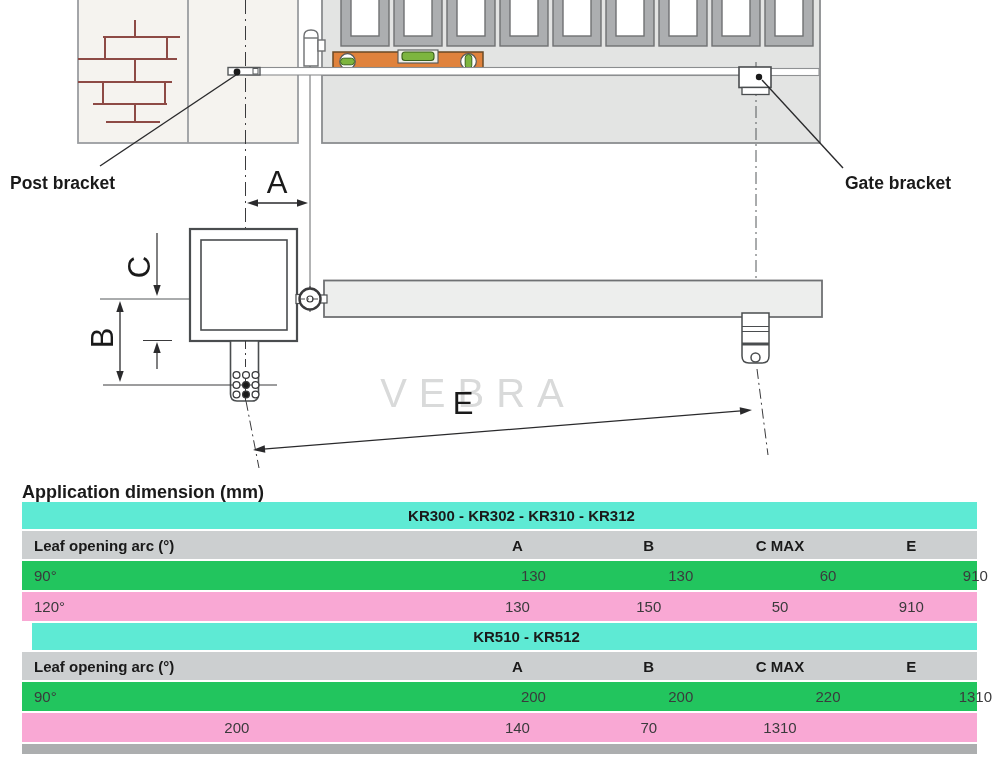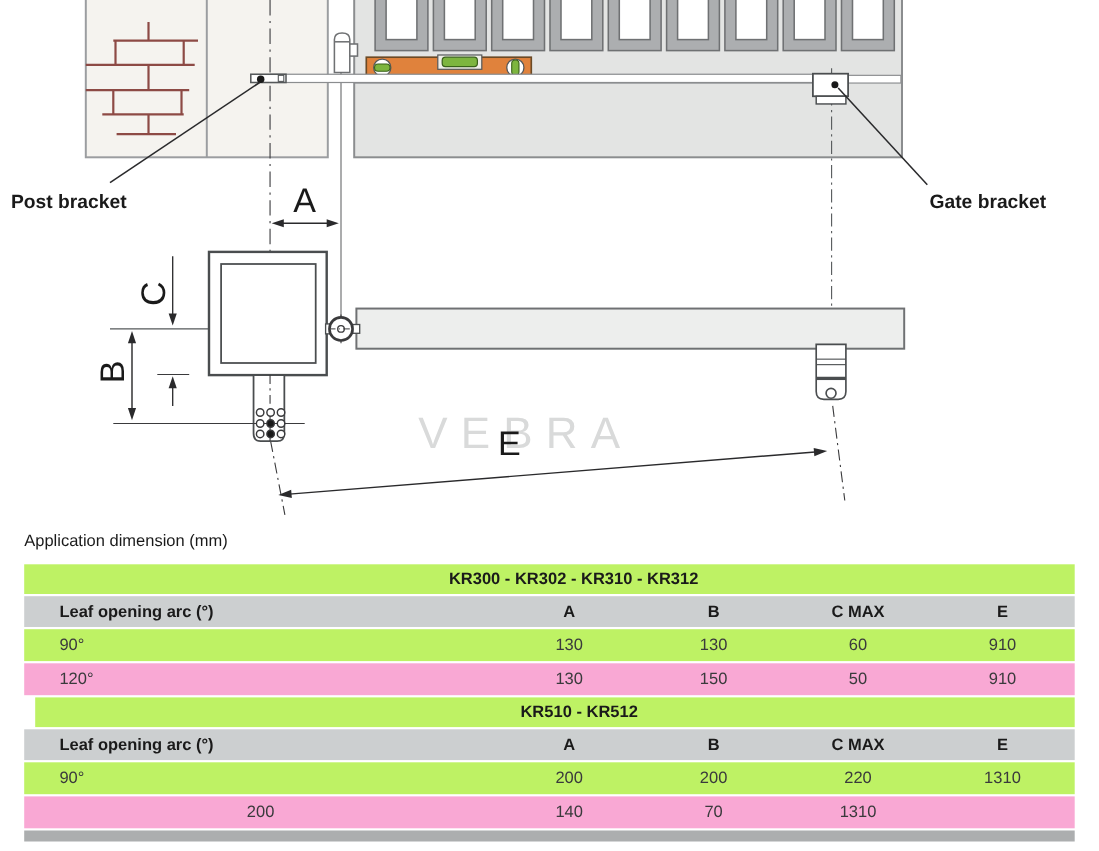--- a/index.html
+++ b/index.html
@@ -7,28 +7,28 @@
     position:relative;width:999px;height:774px;overflow:hidden;background:#ffffff;
     font-family:"Liberation Sans",sans-serif;color:#1a1a1a;
   }
   #diagram{position:absolute;left:0;top:0;}
   svg text{font-family:"Liberation Sans",sans-serif;}
   .dim-letter{font-size:31px;fill:#1a1a1a;}
   .callout{font-size:17.5px;font-weight:bold;fill:#1a1a1a;}
   .watermark{font-size:40px;fill:#d9dada;letter-spacing:12px;}
   
   #table-area{position:absolute;left:22px;top:482px;width:955px;}
-  .app-title{font-size:15px;font-weight:normal;height:20px;line-height:20px;margin-bottom:11px;}
+  .app-title{font-size:18px;font-weight:bold;height:20px;line-height:20px;}
   .t-row{display:grid;grid-template-columns:45% 13.75% 13.75% 13.75% 13.75%;align-items:center;margin-top:2px;}
-  .t-band{background:#bef264;height:27px;line-height:27px;text-align:center;font-weight:bold;font-size:15px;display:block;padding-left:44px;}
+  .t-band{background:#5eead4;height:27px;line-height:27px;text-align:center;font-weight:bold;font-size:15px;display:block;padding-left:44px;}
   .t-colhead{background:#cccfd0;height:28px;font-weight:bold;font-size:15px;}
   .t-data{height:29px;font-size:15px;color:#3a3a3c;}
-  .t-data.even{background:#bef264;}
+  .t-data.even{background:#22c55e;gap:16px;}
   .t-data.odd{background:#f9a8d4;}
-  .t-row .c0{padding-left:32px;text-align:left;}
+  .t-row .c0{padding-left:12px;text-align:left;}
   .t-row .cn{text-align:center;}
   .t-footer{background:#acaeaf;height:10px;margin-top:2px;}
 </style>
 </head>
 <body>
 
 <div id="stage">
 
   <svg id="diagram" width="999" height="480" viewBox="0 0 999 480">
     <defs>

